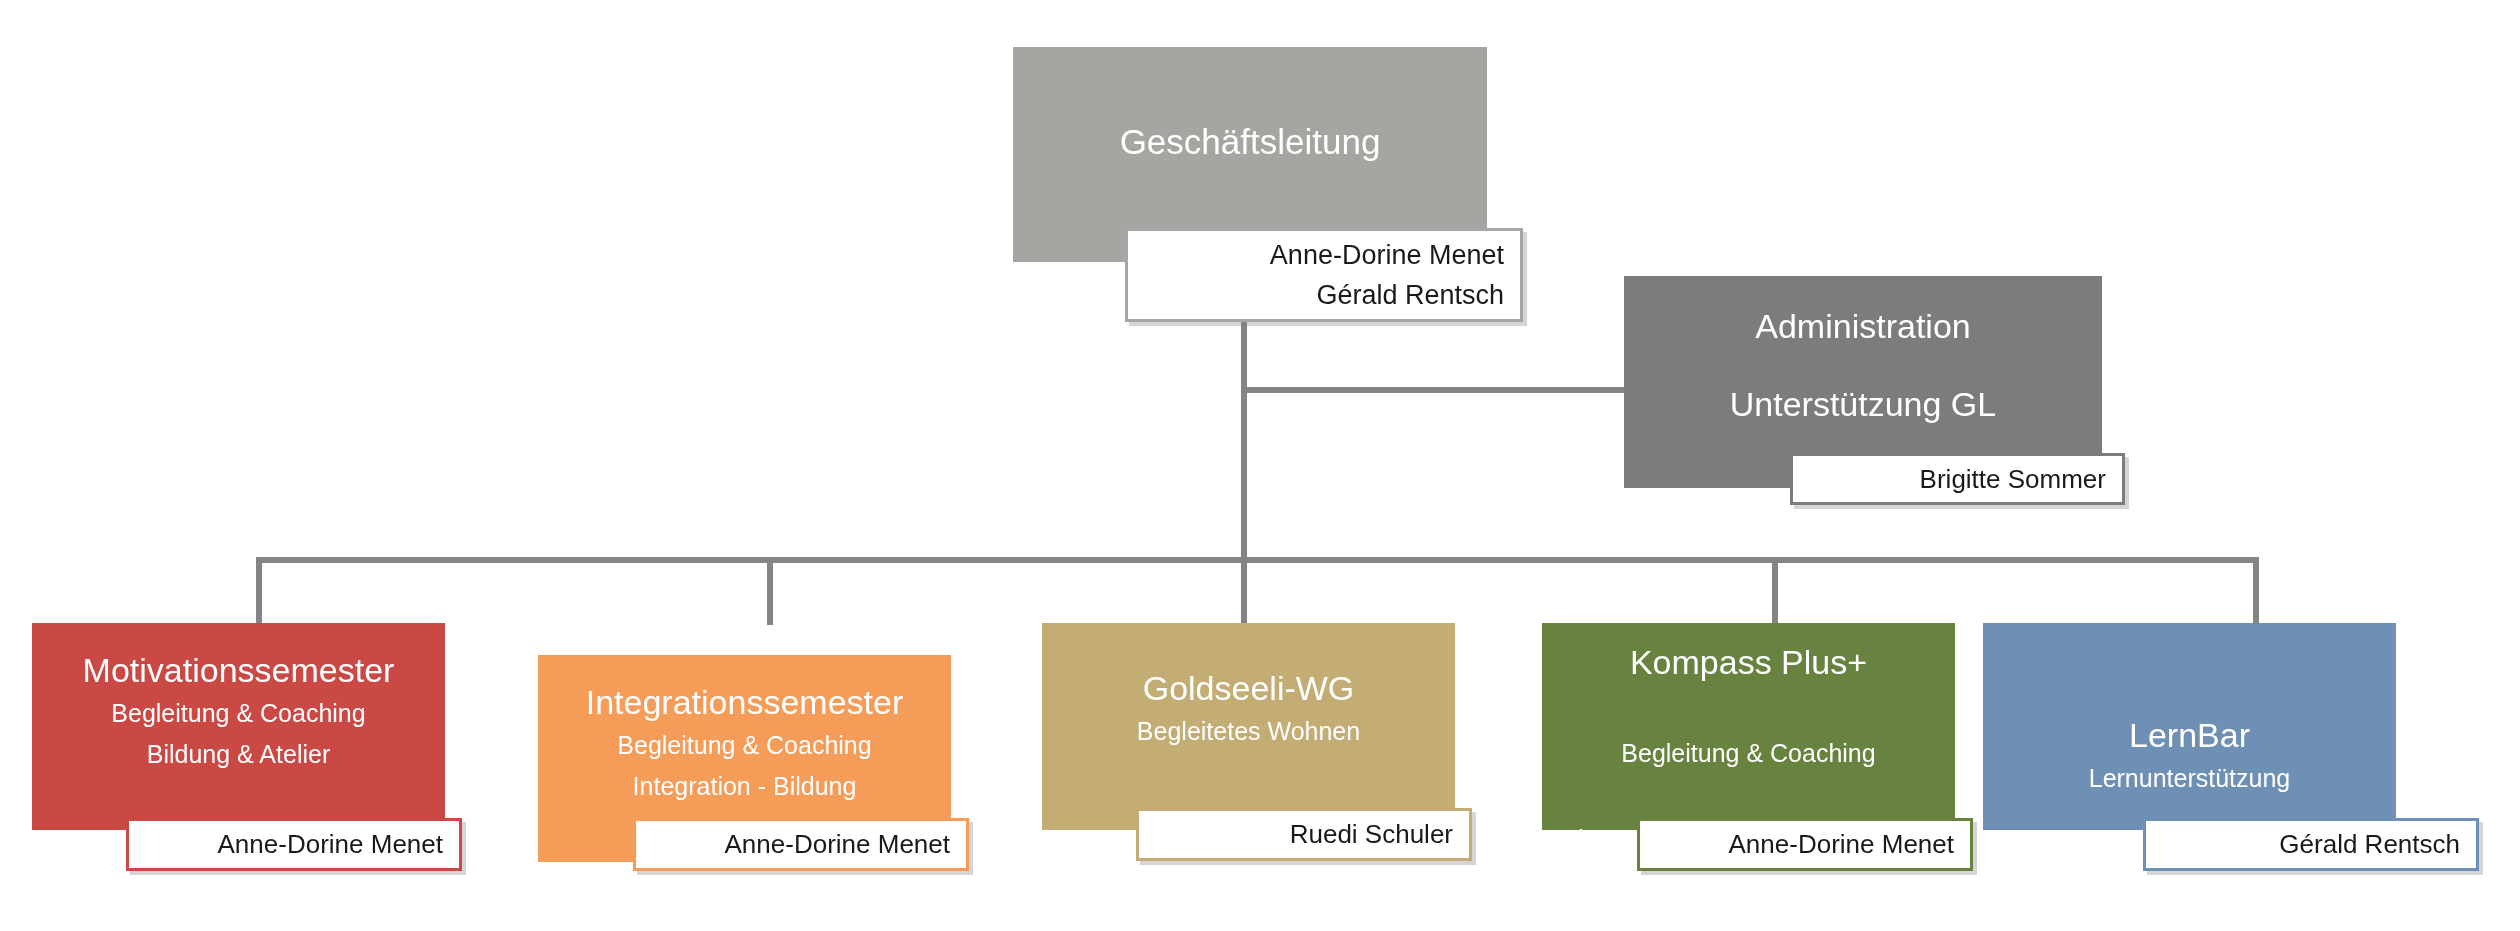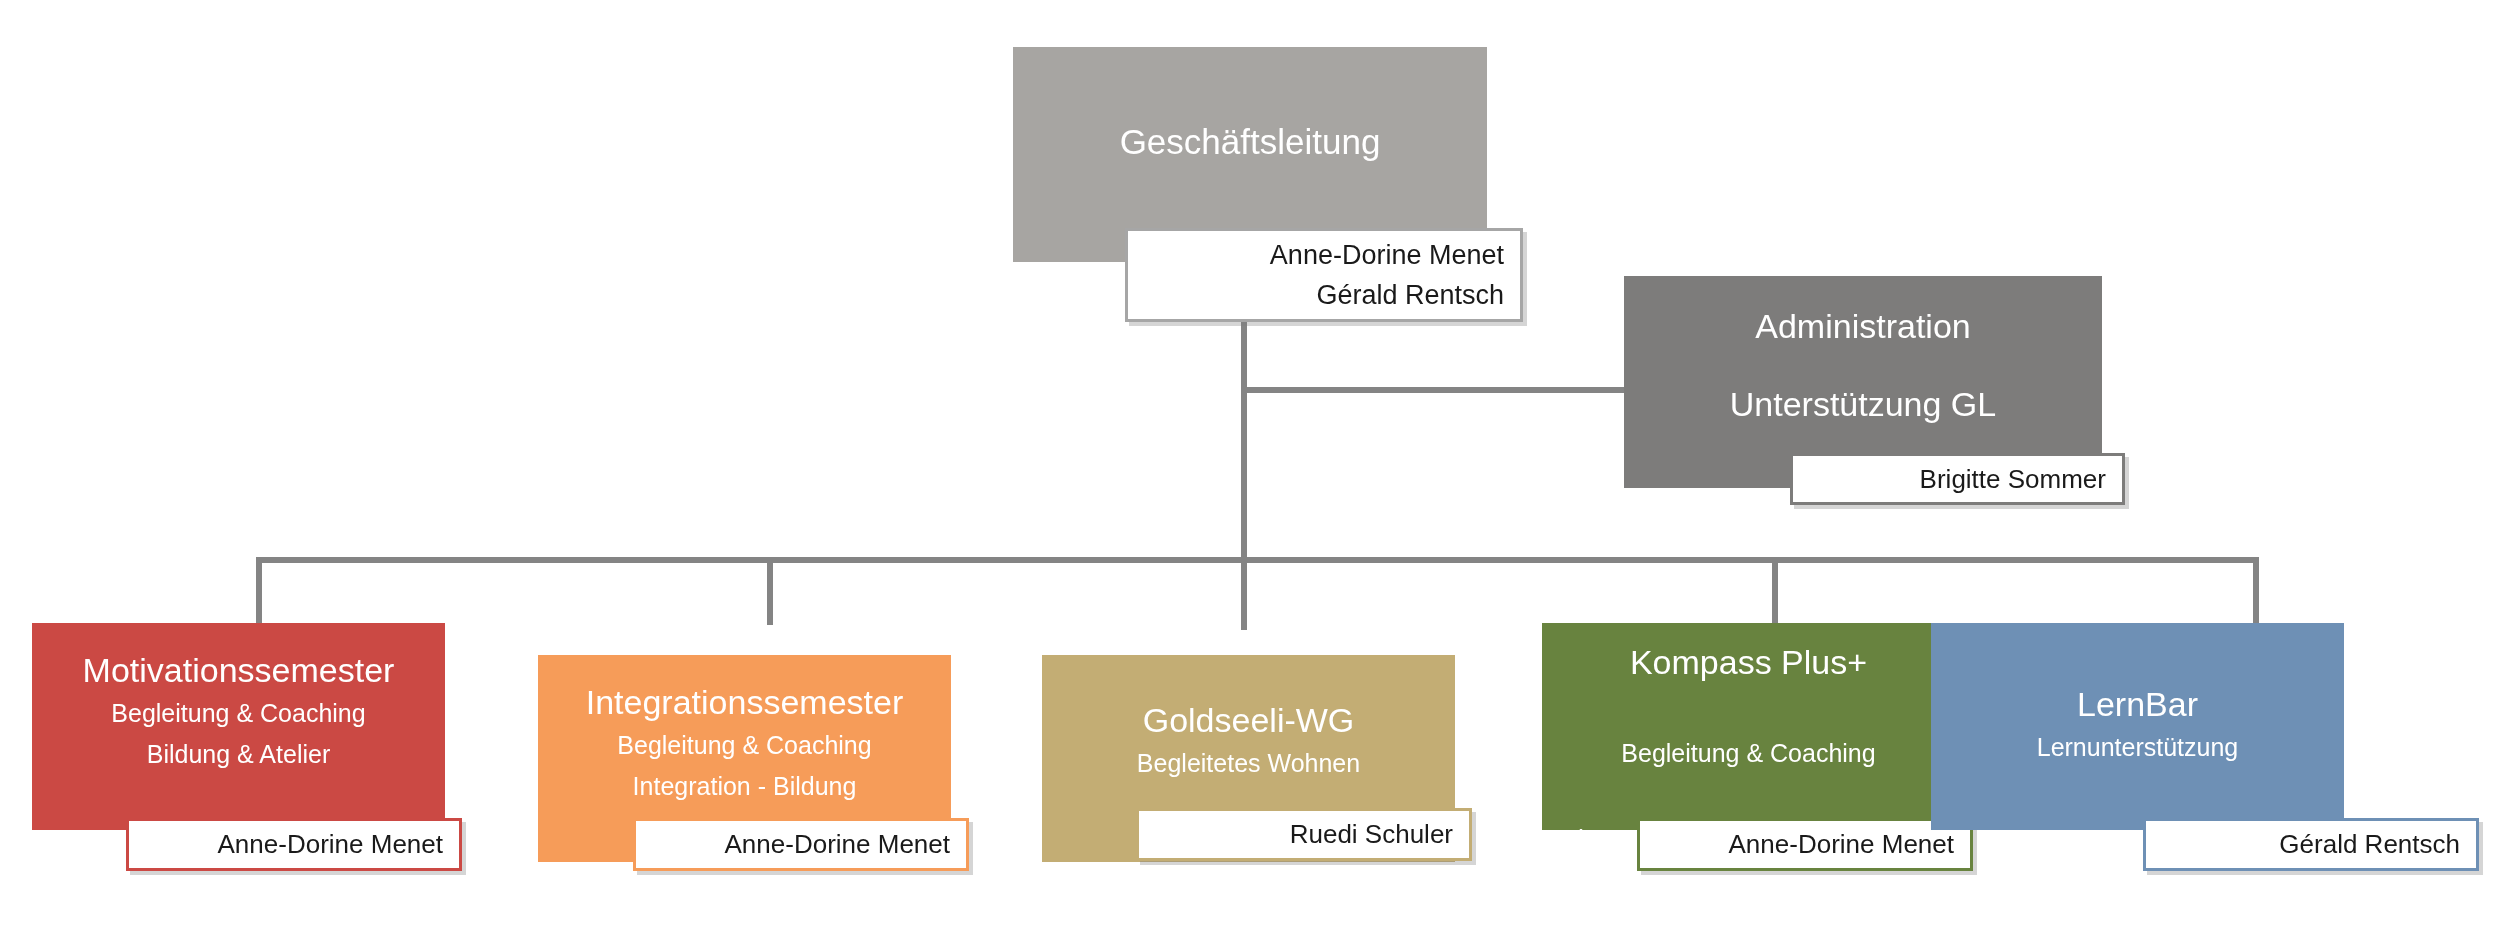--- a/index.html
+++ b/index.html
@@ -29,21 +29,21 @@
   .admin-line{ font-size:34px; line-height:36px; }
   .admin-line + .admin-line { margin-top:18px; }
 
   .dept      { top:623px; width:413px; height:207px; padding-top:24px; }
   .dept-title{ font-size:34px; line-height:46px; }
   .dept-sub  { font-size:25px; line-height:41px; }
   .d0 { left:32px; }
   .d1 { left:538px;margin-top:32px; }
   .d2 { left:1042px; padding-top:42px; }
   .d3 { left:1542px; padding-top:16px;gap:44px; }
-  .d4 { left:1931px; padding-top:58px; }
+  .d4 { left:1983px; padding-top:58px;justify-content:center; }
   .d3 .dept-sub { line-height:34px; margin-top:7px; max-width:378px; }
 
   
   .namebox {
     position:absolute; background:#ffffff; border:3px solid #a6a6a6; box-sizing:border-box;
     display:flex; flex-direction:column; justify-content:center; align-items:flex-end;
     padding-right:16px; color:#1a1a1a; text-align:right;
     box-shadow:4px 4px 0 rgba(125,125,125,0.32);
   }
   .gl-name    { left:1125px; top:228px; width:398px; height:94px; font-size:27px; line-height:40px; }
@@ -95,21 +95,21 @@
 
   <div class="box dept d1" style="background-color: rgb(246, 156, 89);">
     <div class="dept-title">Integrationssemester</div>
     <div class="dept-sub">Begleitung &amp; Coaching</div>
     <div class="dept-sub">Integration - Bildung</div>
   </div>
   <div class="namebox nb n1" style="border-color: rgb(246, 156, 89);">
     <div>Anne-Dorine Menet</div>
   </div>
 
-  <div class="box dept d2" style="background-color: rgb(195, 173, 116); margin-top: 32px;">
+  <div class="box dept d2" style="background-color: rgb(195, 173, 116);">
     <div class="dept-title">Goldseeli-WG</div>
     <div class="dept-sub">Begleitetes Wohnen</div>
   </div>
   <div class="namebox nb n2" style="border-color: rgb(195, 173, 116);">
     <div>Ruedi Schuler</div>
   </div>
 
   <div class="box dept d3" style="background-color: rgb(104, 131, 63);">
     <div class="dept-title">Kompass Plus+</div>
     <div class="dept-sub">Begleitung &amp; Coaching</div>

